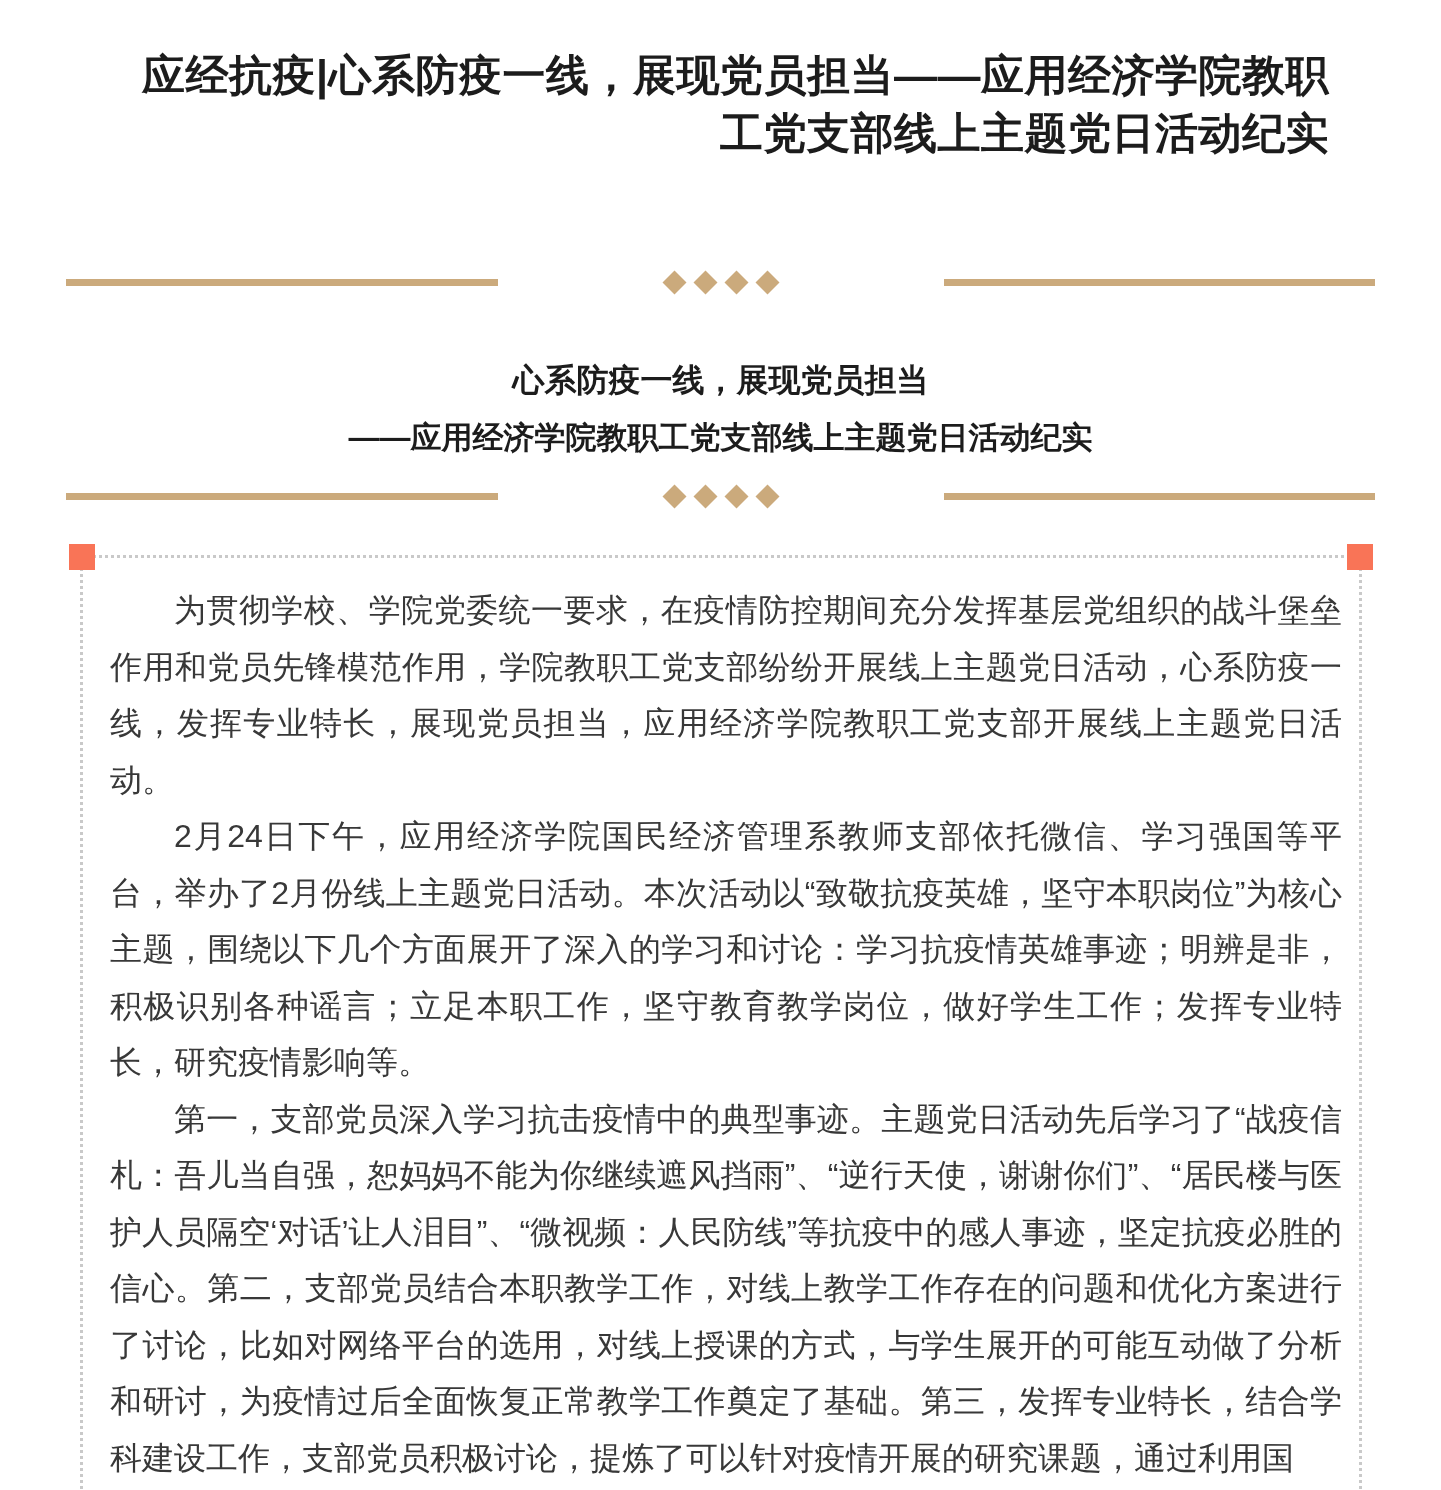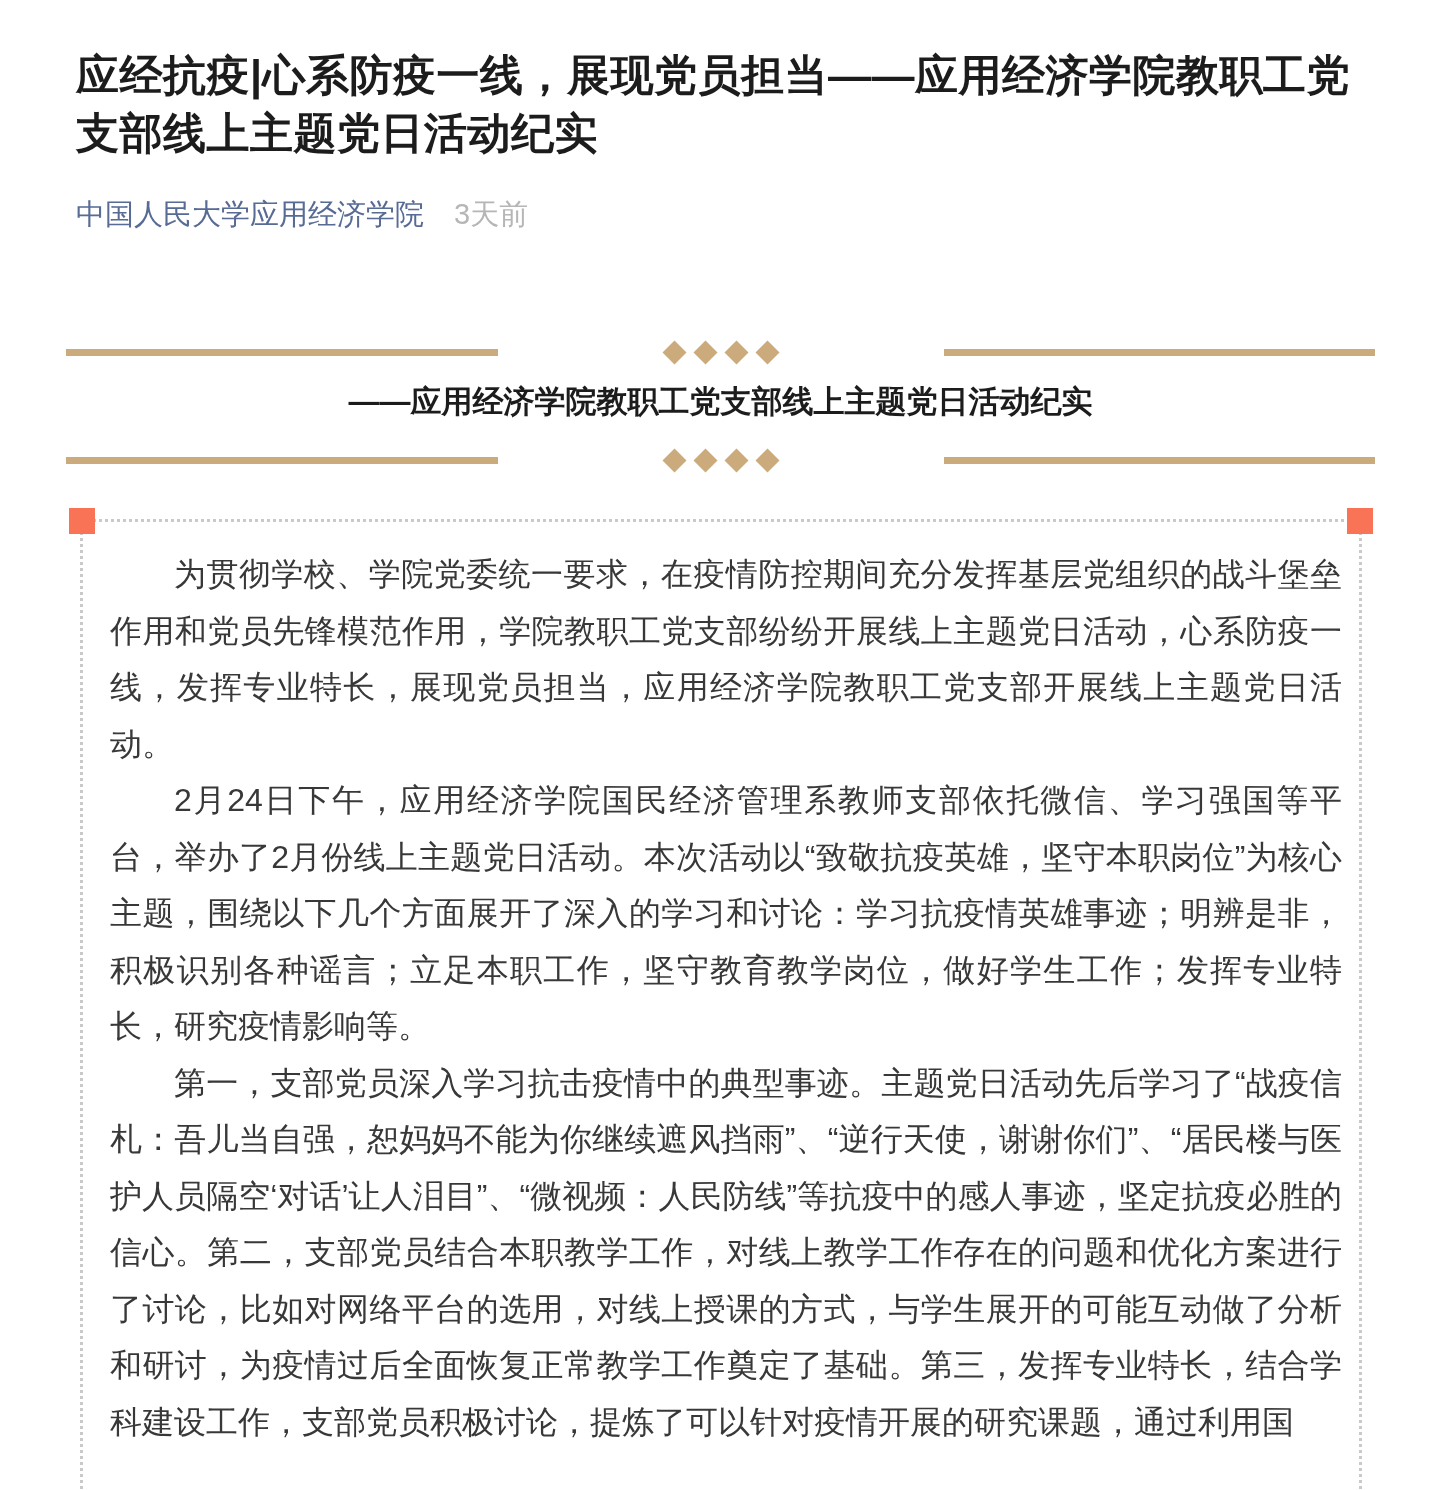--- a/index.html
+++ b/index.html
@@ -13,21 +13,21 @@
   }
   *{box-sizing:border-box;margin:0;padding:0;}
   html,body{background:#ffffff;}
   body{
     width:1441px;height:1490px;overflow:hidden;position:relative;
     font-family:"Liberation Sans","DejaVu Sans",sans-serif;
     color:var(--body_ink);
   }
   .page{padding-top:46px;}
   
-  .header{margin:0 76px;}
+  .header{margin:0 112px;text-align:right;}
   .title{
     font-size:43px;line-height:58px;font-weight:700;
     color:var(--title_ink);letter-spacing:0.5px;
   }
   .meta{margin-top:34px;font-size:29px;line-height:36px;}
   .account{color:var(--link_blue);text-decoration:none;cursor:pointer;}
   .pubtime{color:var(--time_gray);margin-left:22px;}
   
   .divider{
     margin:0 66px;display:flex;align-items:center;
@@ -68,37 +68,34 @@
     color:var(--body_ink);
   }
 </style>
 </head>
 <body>
 
 <div class="page">
 
   <header class="header">
     <h1 class="title">应经抗疫|心系防疫一线，展现党员担当——应用经济学院教职工党支部线上主题党日活动纪实</h1>
-    <div class="meta">
-      <a class="account">中国人民大学应用经济学院</a>
-      <span class="pubtime">3天前</span>
-    </div>
   </header>
 
   <div class="divider top">
     <span class="dline"></span>
     <span class="diamonds">
       <span class="diamond"></span>
       <span class="diamond"></span>
       <span class="diamond"></span>
       <span class="diamond"></span>
     </span>
     <span class="dline"></span>
   </div>
 
+  <h2 class="sub1">心系防疫一线，展现党员担当</h2>
   <h2 class="sub2">——应用经济学院教职工党支部线上主题党日活动纪实</h2>
 
   <div class="divider bottom">
     <span class="dline"></span>
     <span class="diamonds">
       <span class="diamond"></span>
       <span class="diamond"></span>
       <span class="diamond"></span>
       <span class="diamond"></span>
     </span>

